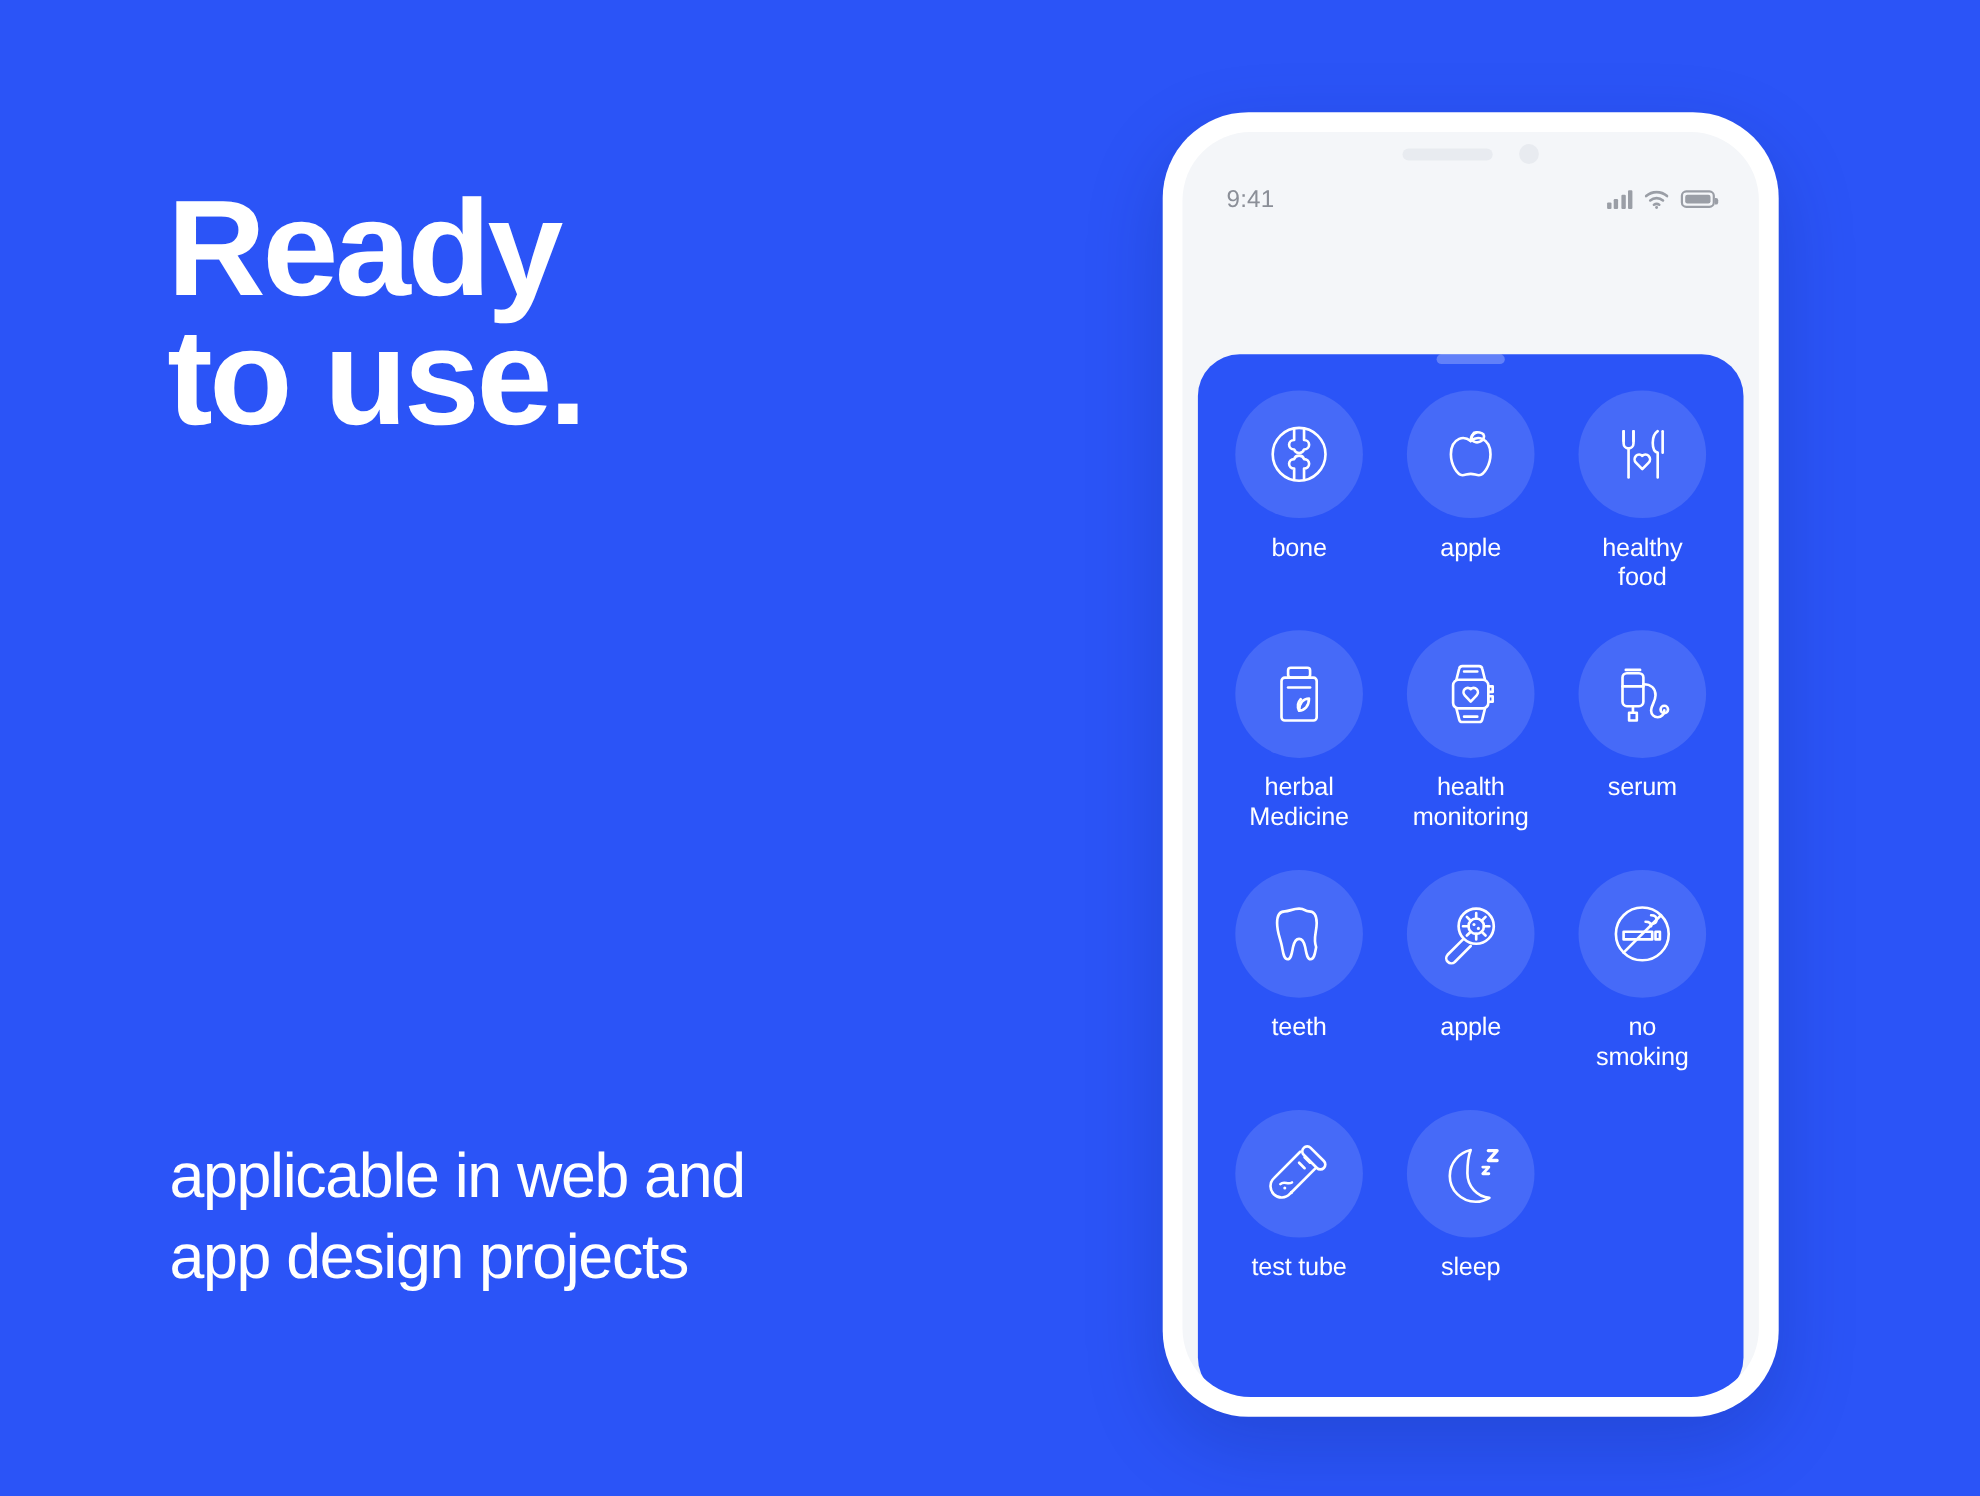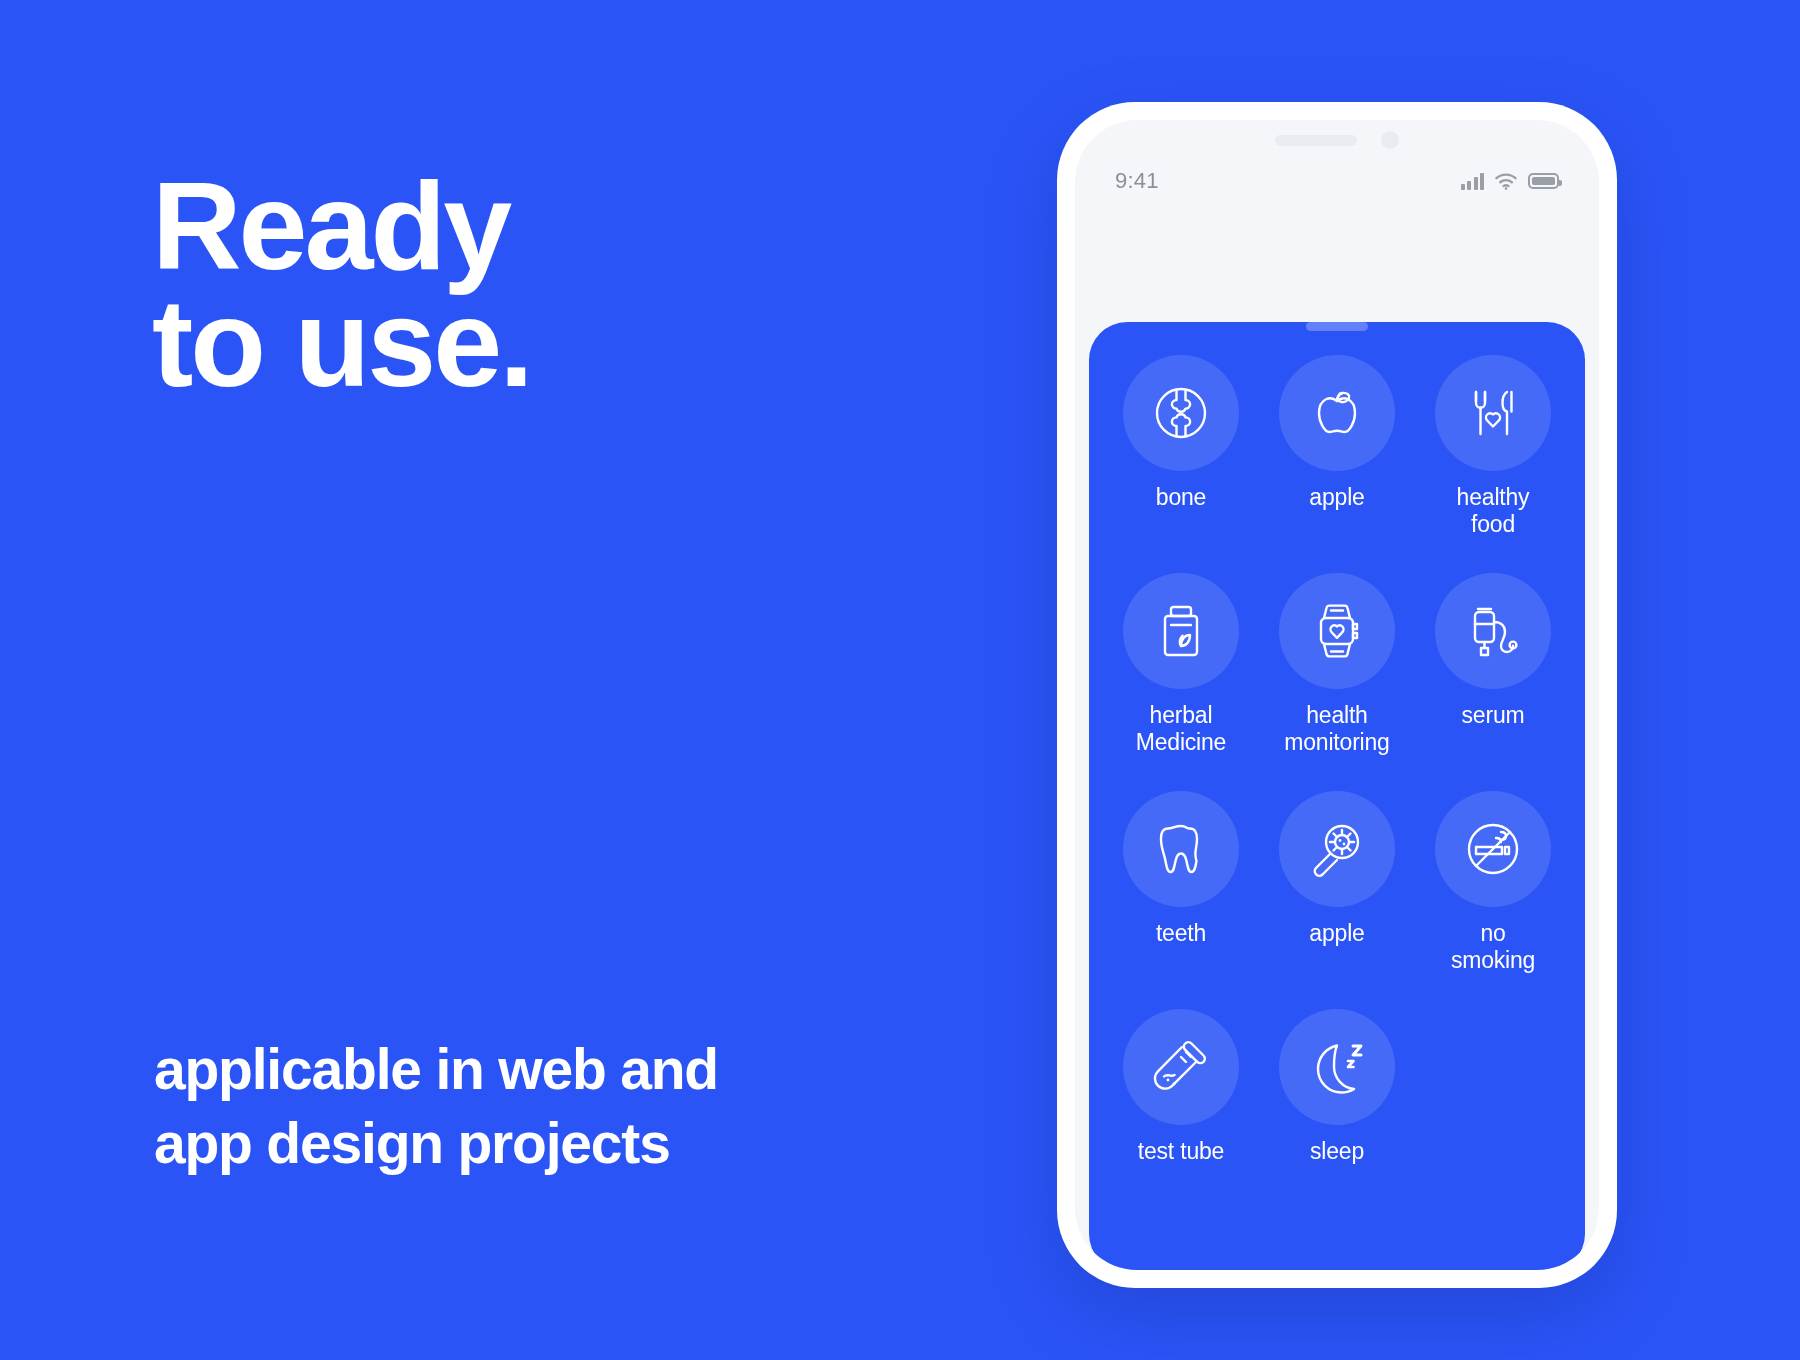--- a/index.html
+++ b/index.html
@@ -23,21 +23,21 @@
     font-weight:bold;
     font-size:124px;
     line-height:0.94;
     letter-spacing:-3px;
     white-space:pre-line;
   }
   .subline{
     position:absolute;
     left:2px; top:1032px;
     color:#ffffff;
-    font-weight:bold;
+    font-weight:normal;
     font-size:57px;
     line-height:1.30;
     letter-spacing:-1.2px;
     white-space:pre-line;
   }
 
   
   .phone{
     position:absolute;
     left:1057px; top:102px;

